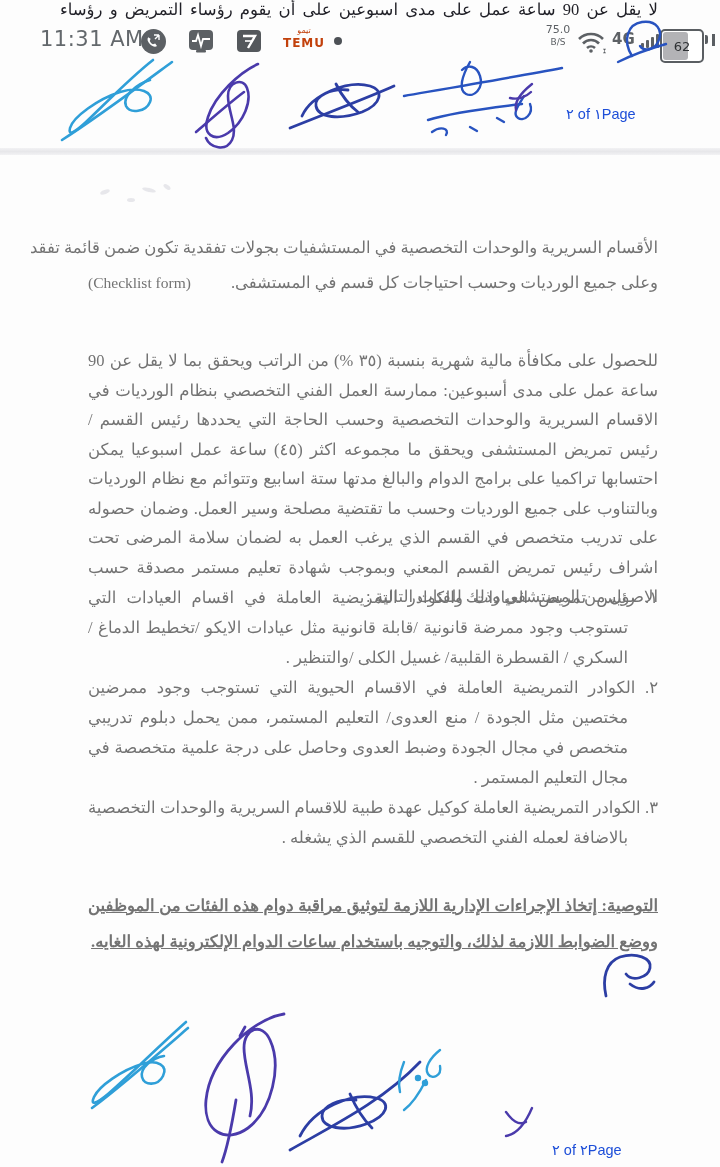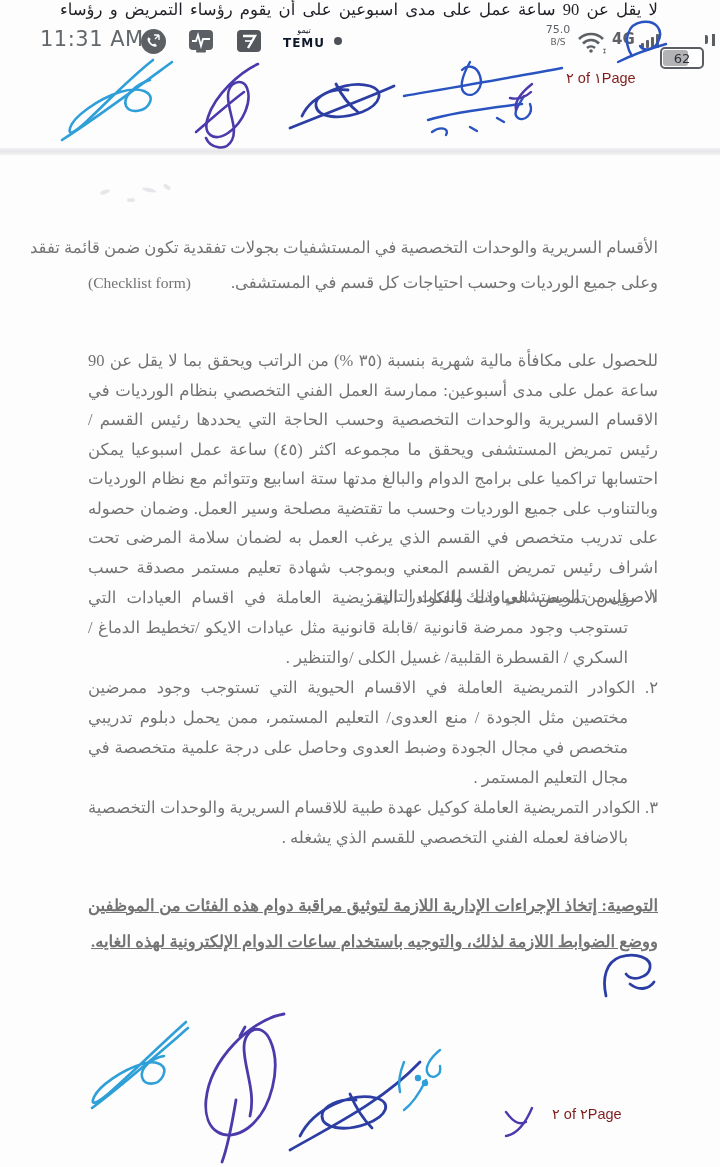--- a/index.html
+++ b/index.html
@@ -11,44 +11,44 @@
   }
   
   .top-partial-line{
     position:absolute;top:-2px;right:62px;left:60px;
     direction:rtl;text-align:justify;text-align-last:justify;
     font-size:16.5px;line-height:24px;white-space:nowrap;color:#1f1f26;
   }
   .page-indicator{
     position:absolute;direction:ltr;
     font-family:"Liberation Sans","DejaVu Sans",sans-serif;
-    font-size:14.5px;color:#7f1d1d;
+    font-size:14.5px;color:#1d4ed8;margin-top:36px;
   }
   .page-indicator.top{top:70px;left:566px;}
   .page-indicator.bottom{top:1106px;left:552px;}
   .page-seam{position:absolute;left:0;top:148px;width:720px;height:7px;
     background:linear-gradient(#f2f2f4,#e7e7ea,#f2f2f4);}
   .smudge{position:absolute;background:#d6d6dc;opacity:.55;border-radius:50%;}
 
   
   .status-bar{position:absolute;top:22px;left:0;width:720px;height:38px;
     font-family:"DejaVu Sans","Liberation Sans",sans-serif;color:#5d6165;}
   .sb-time{position:absolute;left:40px;top:5px;font-size:21px;letter-spacing:.5px;color:#63686c;}
   .sb-ic{position:absolute;top:6px;}
-  .sb-temu{position:absolute;left:282px;top:5px;width:44px;text-align:center;color:#0f172a;line-height:1;}
+  .sb-temu{position:absolute;left:282px;top:5px;width:44px;text-align:center;color:#c2410c;line-height:1;}
   .sb-temu .ar{font-size:8px;letter-spacing:2px;display:block;}
   .sb-temu .en{font-size:12px;font-weight:bold;letter-spacing:1px;display:block;margin-top:2px;}
   .sb-dot{position:absolute;left:334px;top:15px;width:8px;height:8px;border-radius:50%;background:#4d5156;}
   .sb-rate{position:absolute;left:542px;top:2px;width:32px;text-align:center;line-height:1.15;
     font-size:11px;color:#5d6165;}
   .sb-rate .unit{font-size:9px;display:block;}
   .sb-4g{position:absolute;left:612px;top:8px;font-size:15px;font-weight:bold;color:#5d6165;}
   .sb-bars{position:absolute;left:641px;top:12px;width:18px;height:14px;}
   .sb-bars i{position:absolute;bottom:0;width:3px;background:#5d6165;border-radius:1px;}
-  .battery{position:absolute;left:660px;top:25px;width:44px;height:22px;border:2px solid #5a5e62;
+  .battery{position:absolute;left:660px;top:7px;width:44px;height:34px;border:2px solid #5a5e62;
     border-radius:5px;box-sizing:border-box;background:#fff;}
   .battery .fill{position:absolute;left:1px;top:1px;bottom:1px;width:62%;background:#b3b3b6;border-radius:3px;}
   .battery .lvl{position:absolute;inset:0;display:flex;align-items:center;justify-content:center;
     font-size:13px;color:#2e3134;font-family:"DejaVu Sans",sans-serif;}
   .battery-nub{position:absolute;left:705px;top:13px;width:3px;height:9px;background:#5a5e62;border-radius:0 2px 2px 0;}
   .battery-extra{position:absolute;left:712px;top:12px;width:3px;height:12px;background:#5a5e62;}
 
   
   .doc{position:absolute;left:88px;right:62px;direction:rtl;font-size:16.5px;color:#737373;}
   .intro{top:230px;line-height:35px;}

